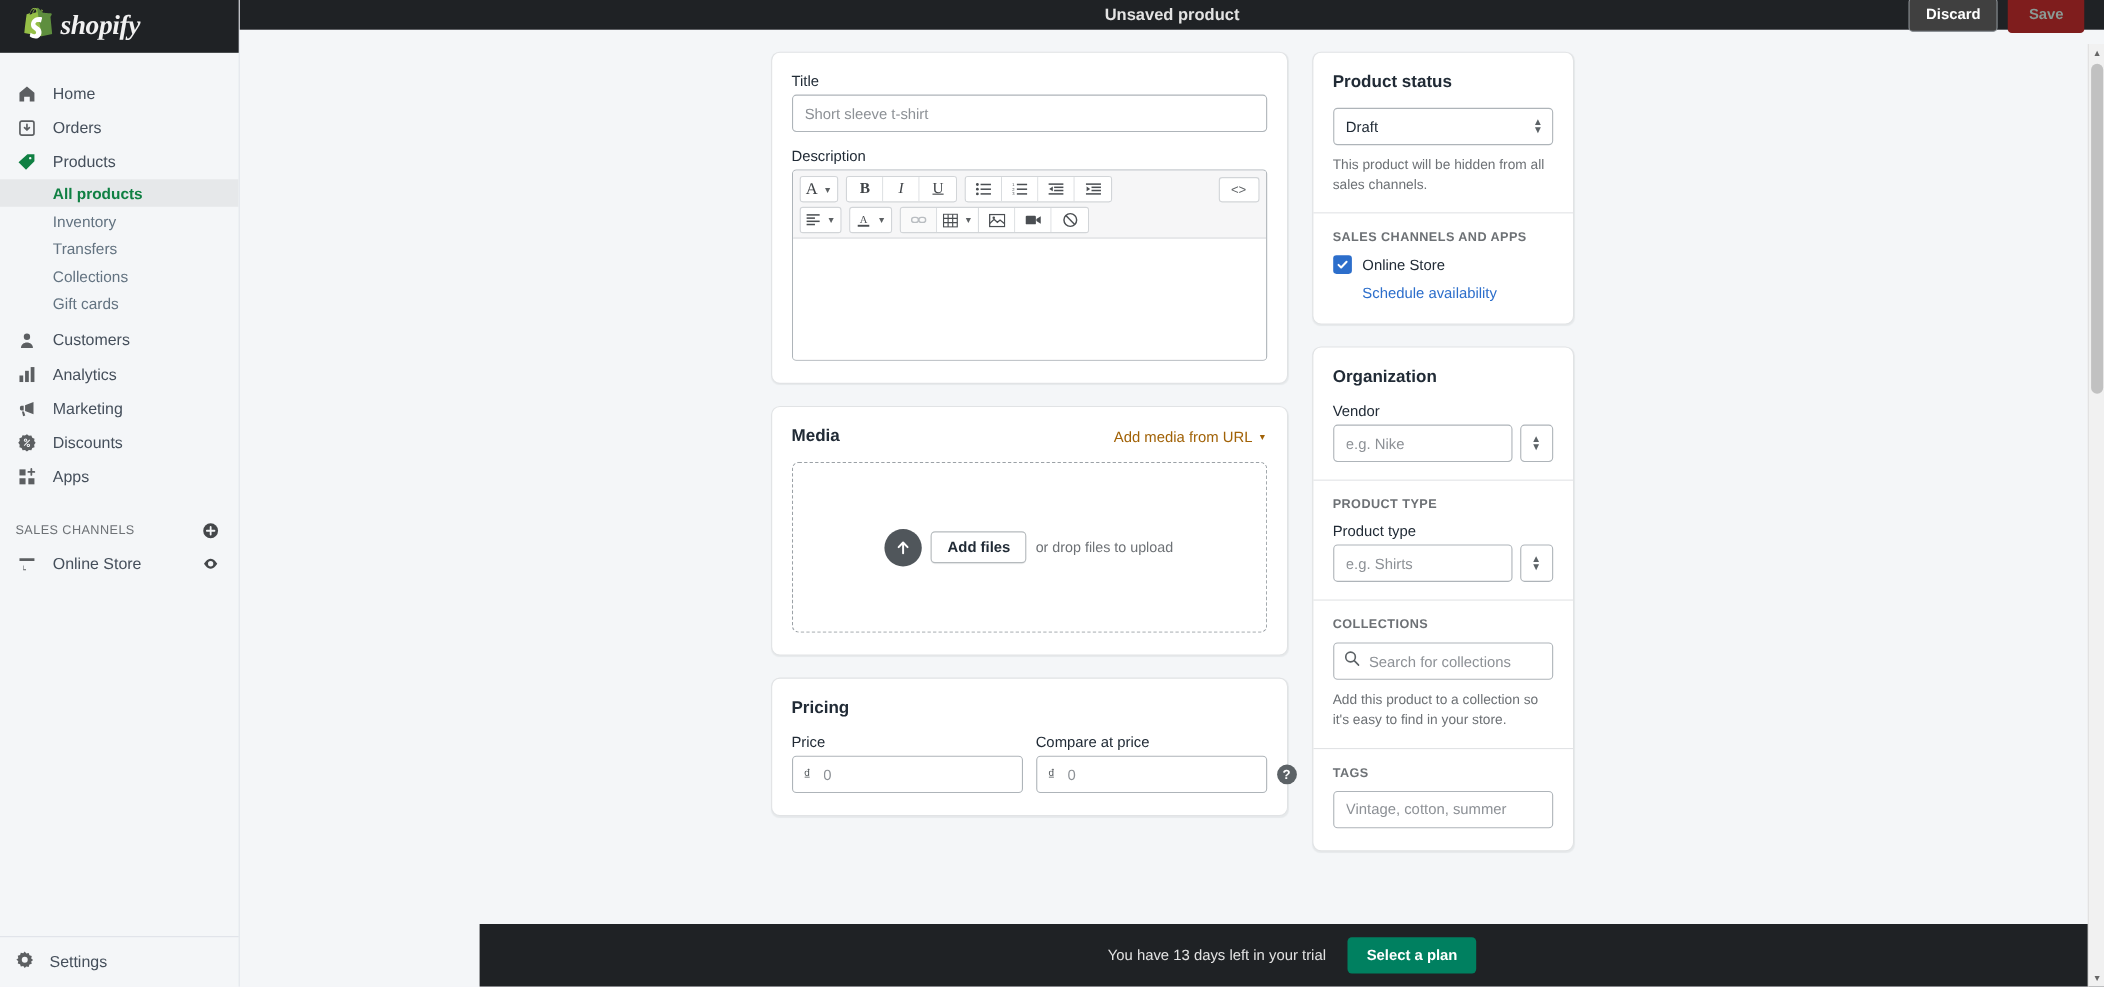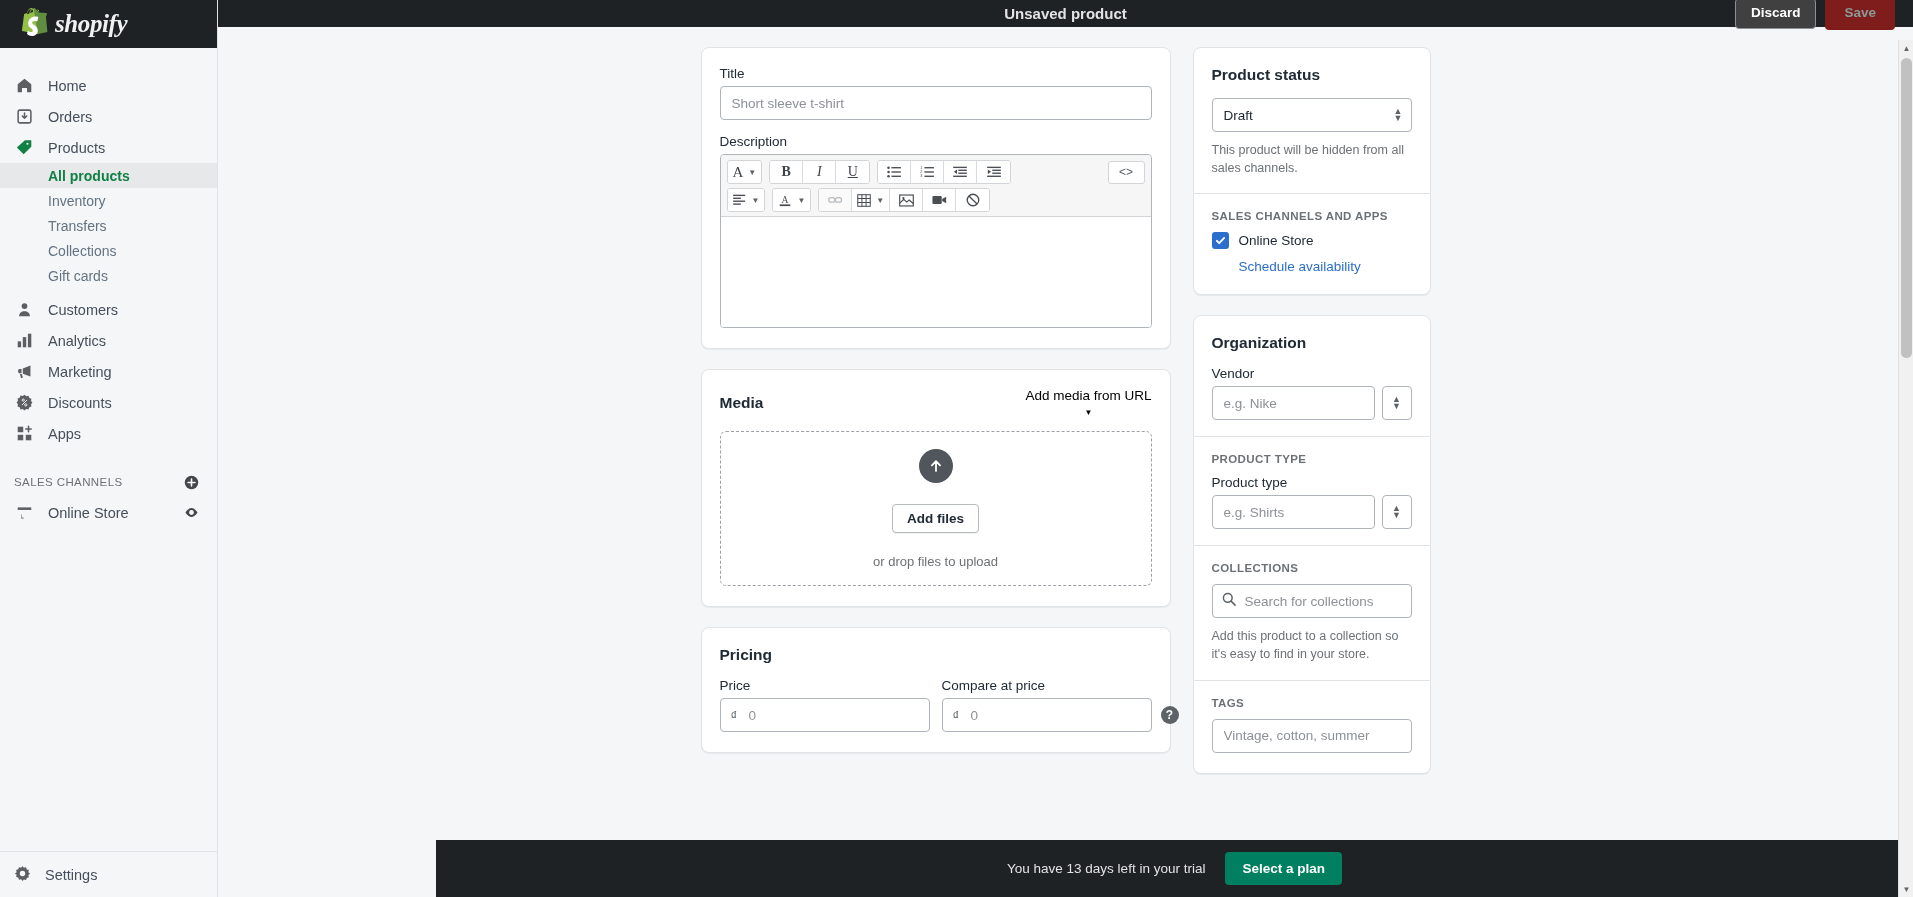--- a/index.html
+++ b/index.html
@@ -121,22 +121,22 @@
   .tb-code {
     min-width: 37px; height: 23px; border: 1px solid #d2d5d8; border-radius: 3px;
     background: #fff; display: flex; align-items: center; justify-content: center;
     font-size: 12px; color: #5c6063; cursor: pointer;
   }
   .editor-body { height: 110px; background: #fff; }
 
   
   .dropzone {
     border: 1.5px dashed #9ba1a6; border-radius: 6px; background: #fff;
-    height: 155px; display: flex; flex-direction: column;
-    align-items: center; justify-content: center; gap: 21px;
+    height: 155px; display: flex; flex-direction: row;
+    align-items: center; justify-content: center; gap: 8px;
   }
   .upload-circle {
     width: 34px; height: 34px; border-radius: 50%; background: #50565b;
     display: flex; align-items: center; justify-content: center;
   }
   .btn-addfiles {
     background: #fff; border: 1px solid #b5babd; border-radius: 4px;
     padding: 6px 14px; font-size: 13.5px; font-weight: 600; color: #212b36; cursor: pointer;
     box-shadow: 0 1px 0 rgba(22,29,37,.05);
   }
@@ -174,21 +174,21 @@
     display: flex; flex-direction: column; gap: 2px; color: #5c6266; line-height: .6; font-size: 9px;
   }
   .muted-note { font-size: 12.5px; color: #6d7175; line-height: 1.45; margin-top: 9px; }
   .divider { height: 1px; background: #e1e3e5; margin: 16px -18px; }
   .checkrow { display: flex; align-items: center; gap: 10px; }
   .checkbox {
     width: 17px; height: 17px; border-radius: 3px; background: #2c6ecb;
     display: flex; align-items: center; justify-content: center; cursor: pointer;
   }
   .link { color: #2c6ecb; font-size: 13.5px; cursor: pointer; }
-  .link-inline { color: #000000; font-size: 13.5px; cursor: pointer; display:inline-flex; align-items:center; gap:5px;flex-direction:column;}
+  .link-inline { color: #a16207; font-size: 13.5px; cursor: pointer; display:inline-flex; align-items:center; gap:5px;}
   .stepper {
     width: 30px; height: 34px; border: 1px solid #aeb4b9; border-radius: 4px;
     background: #fff; display: flex; align-items: center; justify-content: center; cursor: pointer;
     flex: 0 0 30px;
   }
   .row-gap { display: flex; gap: 7px; }
   .search-input-wrap { position: relative; }
   .search-input-wrap .sico { position: absolute; left: 10px; top: 50%; transform: translateY(-50%); }
   .search-input-wrap .input { padding-left: 32px; }
 

